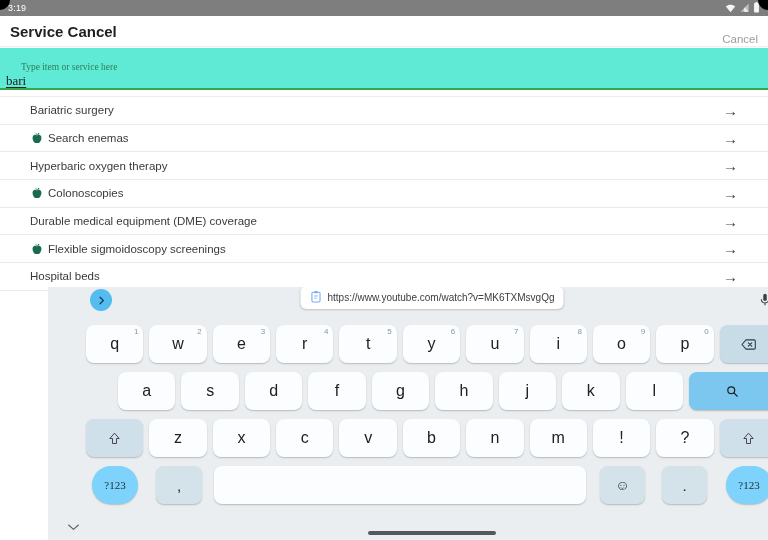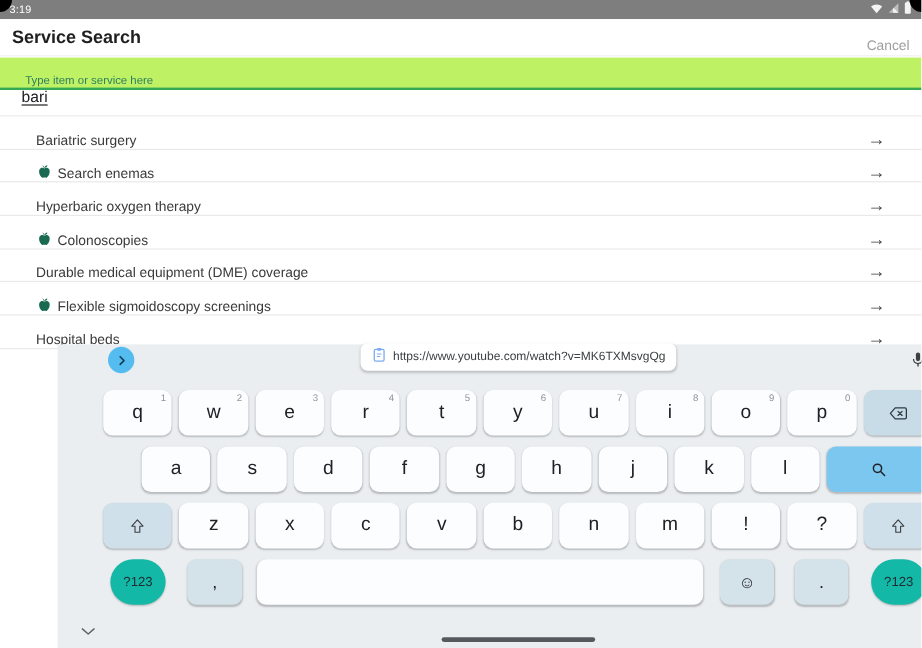--- a/index.html
+++ b/index.html
@@ -16,29 +16,29 @@
   .corner.tr{right:0;top:0;border-bottom-left-radius:10px;}
 
   
   .header{position:absolute;left:0;top:16px;width:768px;height:31px;background:#fff;
           display:flex;align-items:center;justify-content:space-between;padding:0 10px;box-sizing:border-box;
           border-bottom:1px solid #f1f1f1;}
   .header .title{font-size:15px;font-weight:bold;color:#1f1f1f;}
   .header .cancel{font-size:11.5px;color:#9e9e9e;margin-top:16px;}
 
   
-  .searchbox{position:absolute;left:0;top:48px;width:768px;height:27px;background:#bef264;}
+  .searchbox{position:absolute;left:0;top:48px;width:768px;height:42px;background:#5eead4;font-family:Liberation Serif, serif;}
   .searchbox .label{position:absolute;left:21px;top:14px;font-size:9.5px;color:#2e7d5e;}
-  .searchbox .value{position:absolute;left:18px;top:25px;font-size:13px;color:#202124;
+  .searchbox .value{position:absolute;left:6px;top:25px;font-size:13px;color:#202124;
                     text-decoration:underline;text-underline-offset:2px;}
   .searchbox .underline{position:absolute;left:0;bottom:0;width:768px;height:2px;background:#34a853;}
 
   
   .list{position:absolute;left:0;top:96px;width:768px;border-top:1px solid #ececec;background:#fff;}
-  .row{height:27.7px;border-bottom:1px solid #e9e9e9;display:flex;align-items:flex-end;
+  .row{height:27.7px;border-bottom:1px solid #e9e9e9;display:flex;align-items:center;
        padding:0 30px;box-sizing:border-box;}
   .row .rlabel{font-size:11.5px;color:#3a3a3a;}
   .row .ricon{display:flex;align-items:center;margin-right:4px;}
   .row .arrow{margin-left:auto;font-size:15px;color:#3c4043;line-height:1;}
 
   
   .keyboard{position:absolute;left:0;top:287px;width:768px;height:253px;background:#eaeef0;margin-left:48px;}
   .suggest{position:absolute;left:0;top:0;width:768px;height:28px;}
   .expand-btn{position:absolute;left:42px;top:2px;width:22px;height:22px;border-radius:50%;
               background:#55bcf0;display:flex;align-items:center;justify-content:center;}
@@ -53,21 +53,21 @@
   .krow2{left:70px;top:85px;width:659px;}
   .krow3{left:38px;top:132px;width:691px;}
   .key{position:relative;flex:1;background:#fcfdfe;border-radius:8px;box-shadow:0 1px 1.5px rgba(0,0,0,.22);
        display:flex;align-items:center;justify-content:center;font-size:16px;color:#202124;}
   .key .hint{position:absolute;top:2px;right:5px;font-size:8px;color:#8d9499;}
   .key.kspecial{background:#c8dce7;flex:none;width:57.4px;}
   .key.kshift{background:#cfe0ea;flex:none;width:57.4px;}
   .key.ksearch{background:#7cc7f0;flex:none;width:88px;}
   .kbot{position:absolute;top:179px;height:38px;border-radius:8px;box-shadow:0 1px 1.5px rgba(0,0,0,.22);
         display:flex;align-items:center;justify-content:center;font-size:15px;color:#202124;box-sizing:border-box;}
-  .k123{background:#14b8a6;border-radius:20px;font-size:11px;color:#1f2c33;}
+  .k123{background:#7dd3fc;border-radius:20px;font-size:11px;color:#1f2c33;font-family:Liberation Serif, serif;}
   .ksmall{background:#d4e2ea;}
   .kspace{background:#fcfdfe;}
 
   
   .navhide{position:absolute;left:19px;top:231px;}
   .handle{position:absolute;left:320px;top:244px;width:128px;height:4px;border-radius:2px;background:#55595e;}
   .kbswitch{position:absolute;right:12px;top:230px;}
 </style>
 </head>
 <body>
@@ -94,21 +94,21 @@
       <span>
         <svg viewBox="0 0 12 20" width="7" height="11">
             <rect x="4" y="0" width="4" height="3" fill="#f4f4f4"></rect>
             <rect x="1.5" y="2" width="9" height="17" rx="1.5" fill="#f4f4f4"></rect>
           </svg>
       </span>
     </span>
   </div>
 
   <div class="header">
-    <span class="title">Service Search</span>
+    <span class="title">Service Cancel</span>
     <span class="cancel">Cancel</span>
   </div>
 
   <div class="searchbox">
     <span class="label">Type item or service here</span>
     <span class="value">bari</span>
     <div class="underline"></div>
   </div>
 
   <div class="list">

